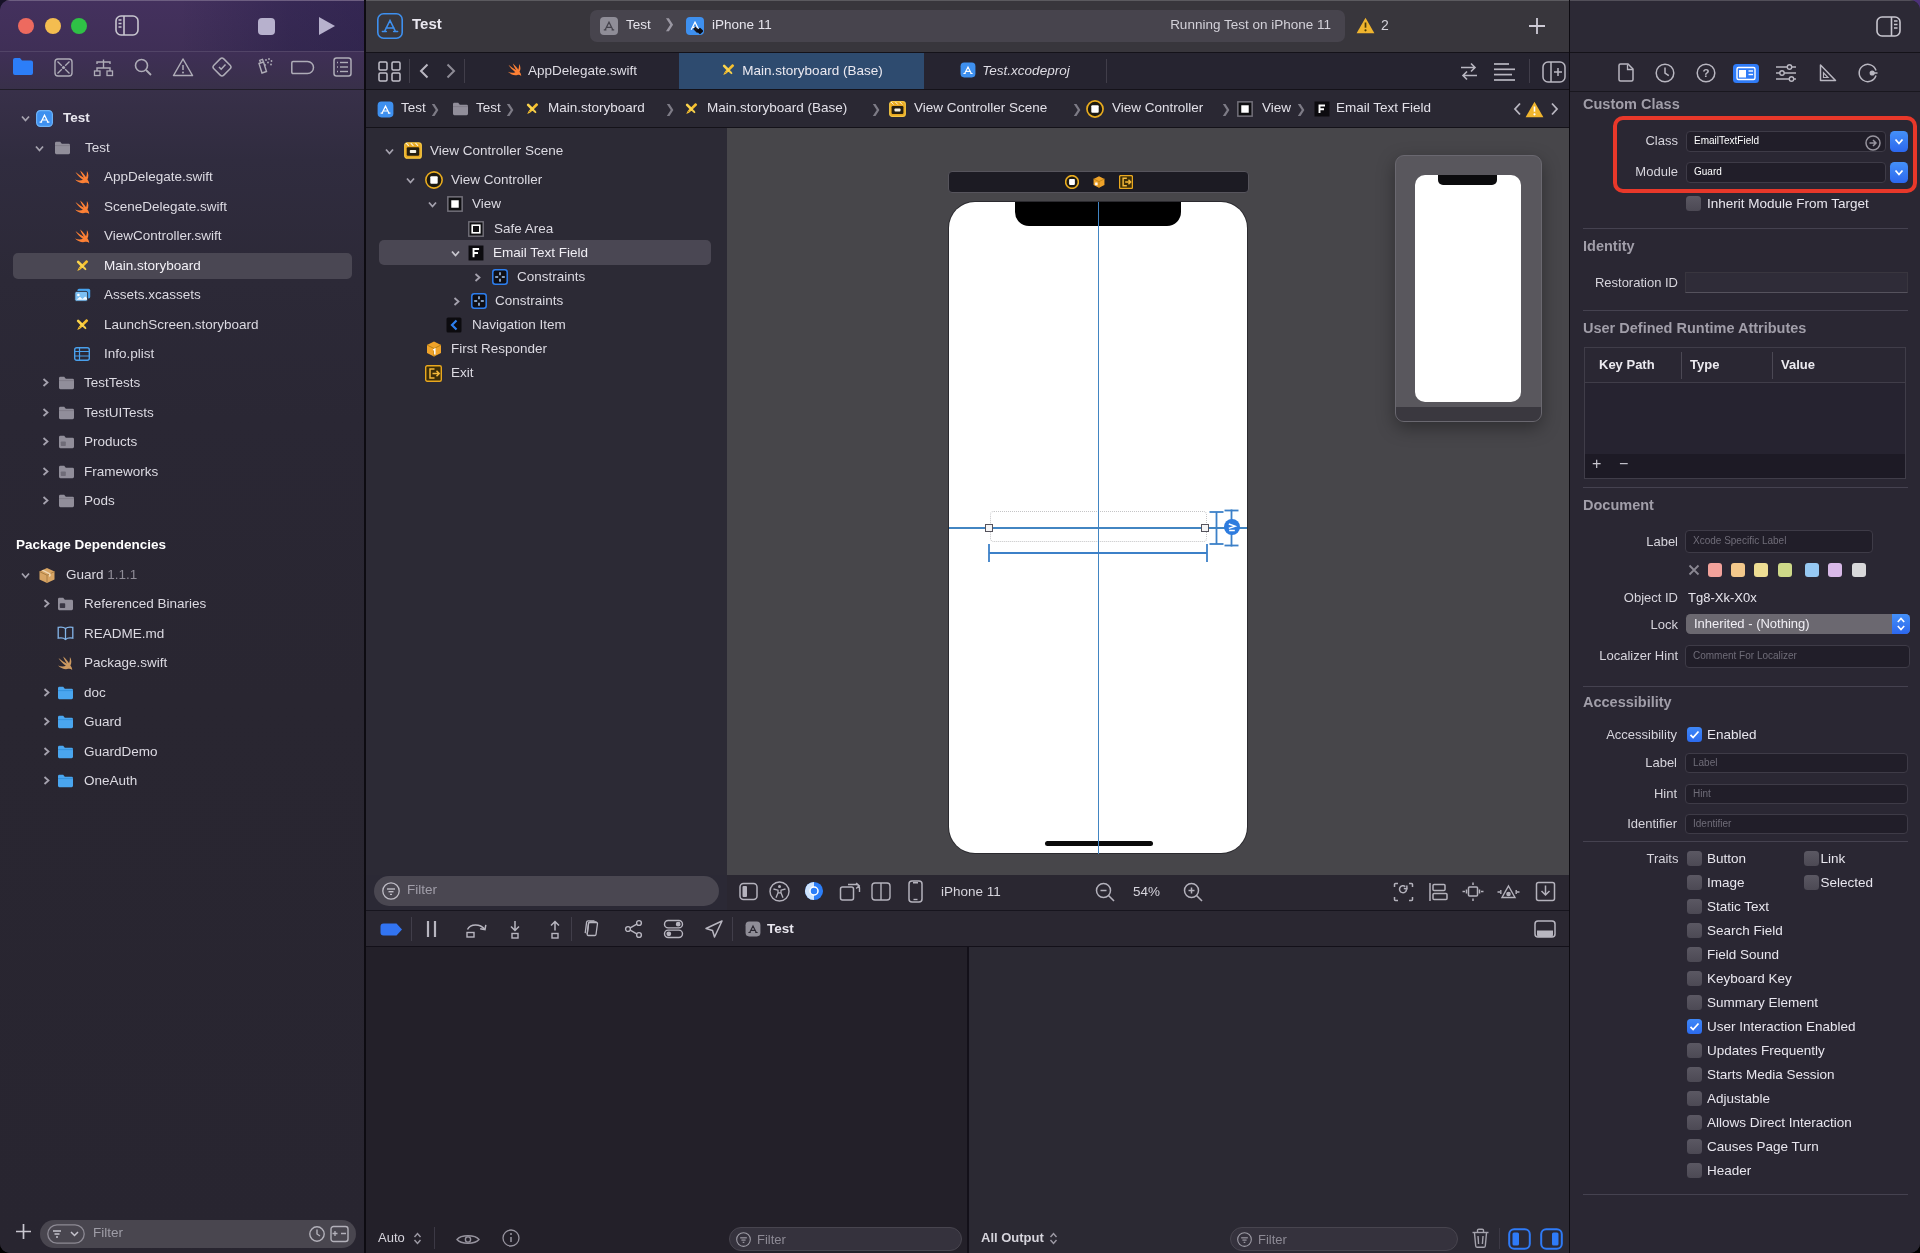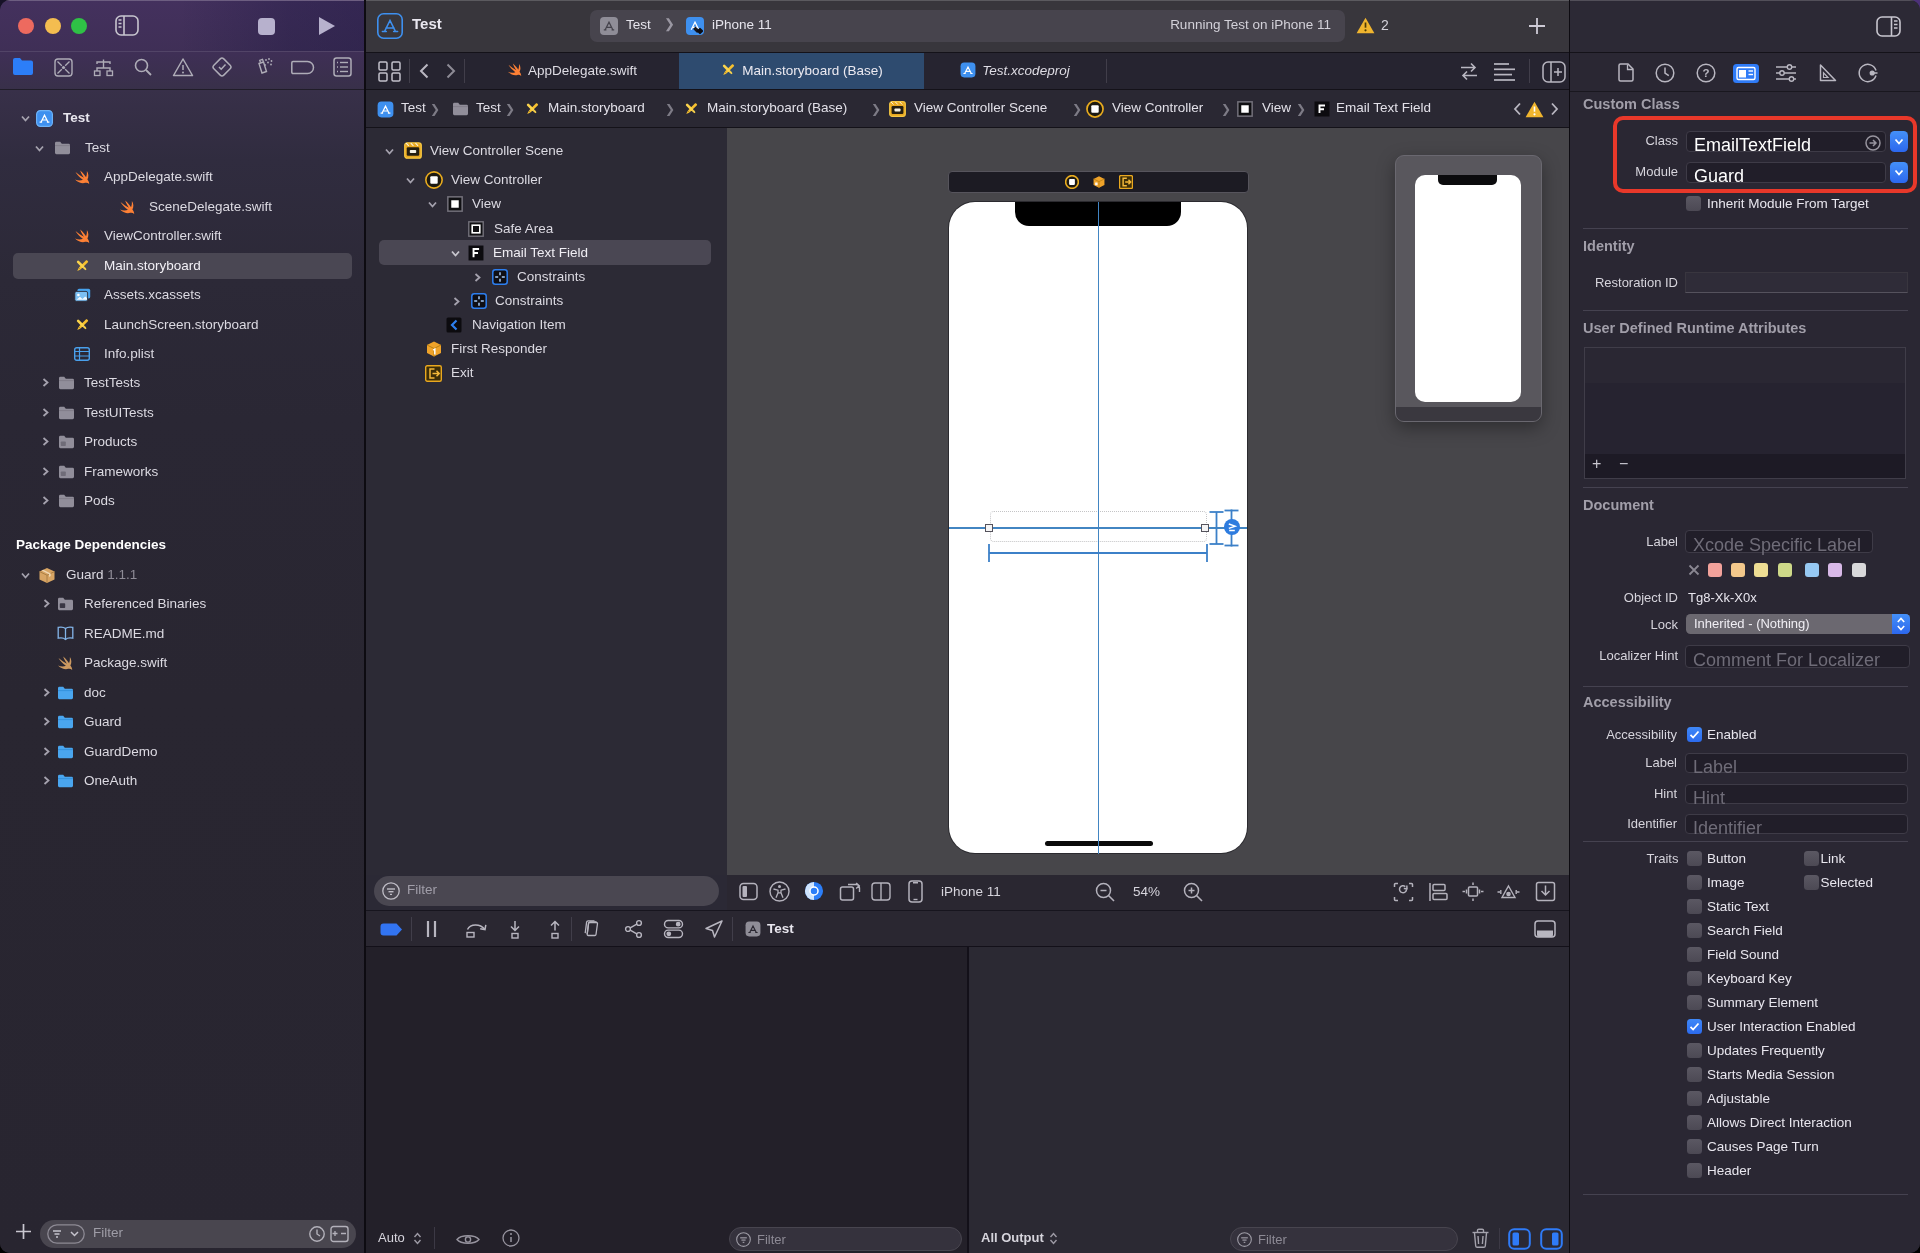--- a/index.html
+++ b/index.html
@@ -32,21 +32,21 @@
 #debugbar{left:366px;top:910px;width:1204px;height:36px;background:#2a2731;border-top:1px solid #17151e;}
 #consoleL{left:366px;top:946px;width:603px;height:307px;background:#232029;border-top:1px solid #131019;}
 #consoleR{left:969px;top:946px;width:601px;height:307px;background:#2b2933;border-top:1px solid #131019;}
 #csep{left:967px;top:946px;width:2px;height:307px;background:#131019;}
 .orow{position:absolute;height:24px;line-height:24px;font-size:13.5px;color:#dcdae2;white-space:nowrap;}
 
 #inspector{left:1570px;top:52px;width:350px;height:1201px;background:#2a2733;border-top:1px solid #141219;}
 #inspsep{left:1569px;top:0;width:1px;height:1253px;background:#0d0b11;}
 .ihdr{position:absolute;font-size:14.5px;font-weight:bold;color:#a19ea9;}
 .ilbl{position:absolute;font-size:13px;color:#d6d4dc;text-align:right;white-space:nowrap;}
-.ifield{position:absolute;background:#211e29;border:1px solid #3e3b47;border-radius:4px;font-size:18px;color:#fff;}
+.ifield{position:absolute;background:#211e29;border:1px solid #3e3b47;border-radius:4px;font-size:10px;color:#fff;}
 .iph{color:#6f6c78;}
 .isep{position:absolute;left:1583px;width:325px;height:1px;background:#454250;}
 .cb{position:absolute;width:15px;height:15px;border-radius:3.5px;background:linear-gradient(180deg,#5b5863,#4c4954);}
 .cbon{background:linear-gradient(180deg,#3f88f8,#2c6bee);}
 .clabel{position:absolute;font-size:13.5px;color:#e8e6ee;white-space:nowrap;line-height:15px;}
 </style>
 </head>
 <body>
 <div class="abs" style="left:1880px;top:0;width:40px;height:30px;background:#4c3178;"></div>
 <div class="abs" style="left:0;top:0;width:30px;height:30px;background:#171227;"></div>
@@ -147,21 +147,21 @@
             <path d="M1 4.6 h15" stroke="#7d7a86" stroke-width="0.8"></path>
           </svg>
         <span class="abs" style="left:85px;">Test</span>
       </div>
       <div class="row" style="left:0;top:164px;width:364px;">
         <svg class="abs" style="left:74px;top:6px;" width="16" height="15" viewBox="0 0 16 15">
             <path d="M12.9 0.9 C14.7 3.6 14.8 6.9 13.4 9.5 C14.4 10.7 15.1 12.1 15.2 13.9 C13.9 12.8 12.5 12.4 11.2 12.8 C8.4 13.9 4.6 12.8 1 9.4 C3.8 10.8 6.6 10.9 8.9 9.8 C5.6 7.3 2.9 4.3 1.5 1.9 C4.3 4.2 7.1 6.2 9.9 7.8 C8.2 5.2 6.9 2.7 6.2 0.5 C8.5 2.5 10.6 4.8 12.1 7.2 C12.8 5.2 13.1 3.1 12.9 0.9 Z" fill="#fd8035"></path>
           </svg>
         <span class="abs" style="left:104px;">AppDelegate.swift</span>
       </div>
-      <div class="row" style="left:0;top:194px;width:364px;margin-left:45px;">
+      <div class="row" style="left:0;top:194px;width:364px;">
         <svg class="abs" style="left:74px;top:6px;" width="16" height="15" viewBox="0 0 16 15">
             <path d="M12.9 0.9 C14.7 3.6 14.8 6.9 13.4 9.5 C14.4 10.7 15.1 12.1 15.2 13.9 C13.9 12.8 12.5 12.4 11.2 12.8 C8.4 13.9 4.6 12.8 1 9.4 C3.8 10.8 6.6 10.9 8.9 9.8 C5.6 7.3 2.9 4.3 1.5 1.9 C4.3 4.2 7.1 6.2 9.9 7.8 C8.2 5.2 6.9 2.7 6.2 0.5 C8.5 2.5 10.6 4.8 12.1 7.2 C12.8 5.2 13.1 3.1 12.9 0.9 Z" fill="#fd8035"></path>
           </svg>
         <span class="abs" style="left:104px;">SceneDelegate.swift</span>
       </div>
       <div class="row" style="left:0;top:223px;width:364px;">
         <svg class="abs" style="left:74px;top:6px;" width="16" height="15" viewBox="0 0 16 15">
             <path d="M12.9 0.9 C14.7 3.6 14.8 6.9 13.4 9.5 C14.4 10.7 15.1 12.1 15.2 13.9 C13.9 12.8 12.5 12.4 11.2 12.8 C8.4 13.9 4.6 12.8 1 9.4 C3.8 10.8 6.6 10.9 8.9 9.8 C5.6 7.3 2.9 4.3 1.5 1.9 C4.3 4.2 7.1 6.2 9.9 7.8 C8.2 5.2 6.9 2.7 6.2 0.5 C8.5 2.5 10.6 4.8 12.1 7.2 C12.8 5.2 13.1 3.1 12.9 0.9 Z" fill="#fd8035"></path>
           </svg>
         <span class="abs" style="left:104px;">ViewController.swift</span>
@@ -1000,20 +1000,27 @@
       <div class="clabel" style="left:137px;top:143px;">Inherit Module From Target</div>
       <div class="isep" style="left:13px;top:175px;"></div>
 
       <div class="ihdr" style="left:13px;top:185px;">Identity</div>
       <div class="ilbl" style="left:0;top:222px;width:108px;">Restoration ID</div>
       <div class="abs" style="left:115px;top:219px;width:223px;height:21px;background:#2f2c38;border:1px solid #39363f;border-bottom:1px solid #55525d;"></div>
       <div class="isep" style="left:13px;top:257px;"></div>
 
       <div class="ihdr" style="left:13px;top:267px;">User Defined Runtime Attributes</div>
       <div class="abs" style="left:14px;top:294px;width:322px;height:132px;border:1px solid #403d49;">
+        <div class="abs" style="left:0;top:0;width:320px;height:35px;background:#2a2733;border-bottom:1px solid #403d49;">
+          <span class="abs" style="left:14px;top:9px;font-size:13px;font-weight:bold;color:#eceaf0;">Key Path</span>
+          <span class="abs" style="left:105px;top:9px;font-size:13px;font-weight:bold;color:#eceaf0;">Type</span>
+          <span class="abs" style="left:196px;top:9px;font-size:13px;font-weight:bold;color:#eceaf0;">Value</span>
+          <div class="abs" style="left:96px;top:4px;width:1px;height:27px;background:#4b4854;"></div>
+          <div class="abs" style="left:187px;top:4px;width:1px;height:27px;background:#4b4854;"></div>
+        </div>
         <div class="abs" style="left:0;top:35px;width:320px;height:71px;background:#262330;"></div>
         <div class="abs" style="left:0;top:106px;width:320px;height:24px;background:#1d1a25;">
           <span style="position:absolute;left:7px;top:1px;font-size:16px;color:#c9c7d0;">+</span>
           <span style="position:absolute;left:34px;top:1px;font-size:16px;color:#c9c7d0;">−</span>
         </div>
       </div>
       <div class="isep" style="left:13px;top:434px;"></div>
 
       <div class="ihdr" style="left:13px;top:444px;">Document</div>
       <div class="ilbl" style="left:0;top:481px;width:108px;">Label</div>

